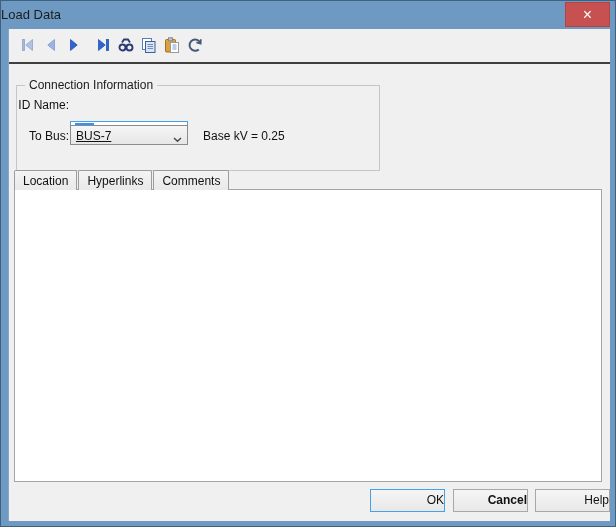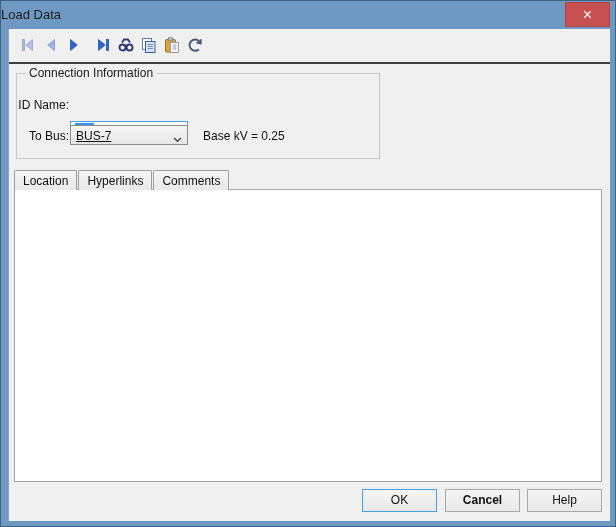--- a/index.html
+++ b/index.html
@@ -31,21 +31,21 @@
     display:flex; align-items:center; padding-left:9px;
   }
   .tb-icon { width:19px; height:18px; margin-right:4px; display:inline-flex;
     align-items:center; justify-content:center; cursor:pointer; }
   .tb-icon.gap { margin-left:6px; }
   .toolbar-sep {
     position:absolute; left:0; top:33px; width:100%; height:2px; background:#3f3f3f;
   }
 
   
-  .groupbox { position:absolute; border:1px solid #c6c6c6; }
+  .groupbox { position:absolute; border:1px solid #c6c6c6;margin-top:12px; }
   .groupbox .legend {
     position:absolute; top:-8px; left:8px; padding:0 4px;
     font-size:12px; color:#1a1a1a; white-space:nowrap;
   }
   .legend-grey { background:#f0f0f0; }
   .legend-white { background:#ffffff; }
 
   .lbl { position:absolute; font-size:12px; color:#111; white-space:nowrap; }
   .lbl.r { text-align:right; }
 
@@ -89,22 +89,23 @@
   .radio.checked::after {
     content:""; position:absolute; left:3px; top:3px; width:5px; height:5px;
     border-radius:50%; background:#111;
   }
   .radio-row .lbl-inline { font-size:12px; color:#111; white-space:nowrap; }
 
   
   .btn {
     position:absolute; width:75px; height:23px;
     background:linear-gradient(#f5f5f5,#e8e8e8); border:1px solid #a8a8a8;
-    font-size:12px; color:#111; text-align:center; line-height:21px; cursor:pointer;
+    font-size:12px; color:#111; text-align:right; line-height:21px; cursor:pointer;
     font-family:"Liberation Sans","DejaVu Sans",sans-serif;
+    margin-left:8px;
   }
   .btn.default { border:1px solid #47a1e8; }
 </style>
 </head>
 <body>
 
 <div class="window">
 
   <div class="titlebar">
     <div class="title">Load Data</div>

